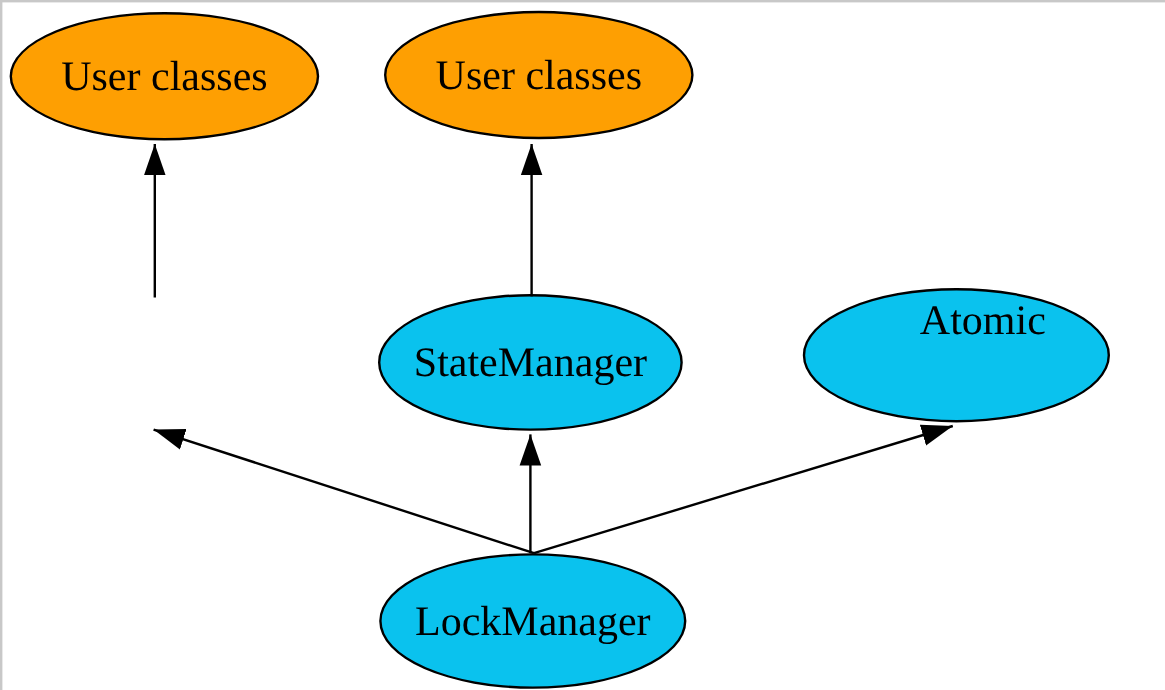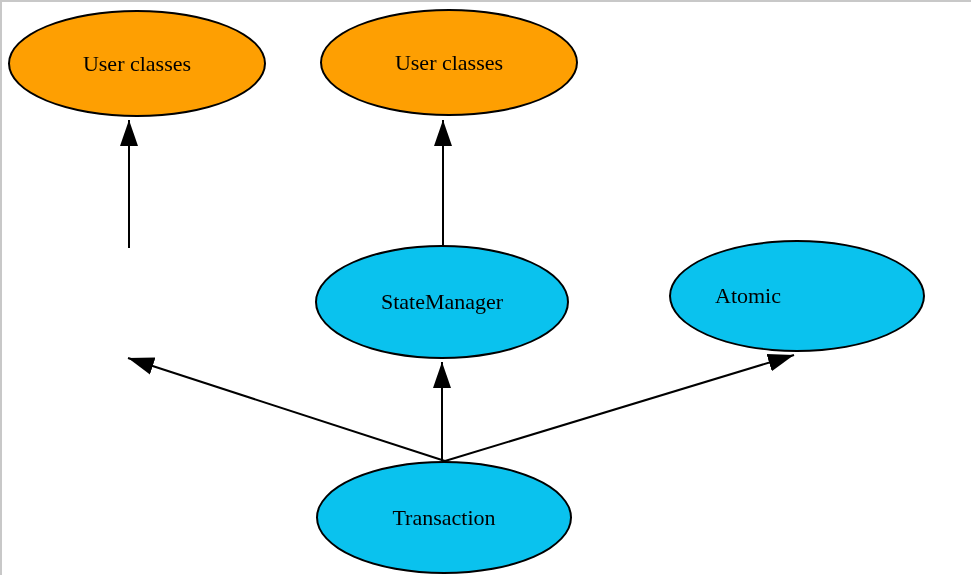--- a/index.html
+++ b/index.html
@@ -14,28 +14,28 @@
     border-left: 2px solid #c8c8c8;
     font-family: "Liberation Serif", "DejaVu Serif", serif;
   }
   .node {
     position: absolute;
     border: 2.5px solid #000000;
     border-radius: 50%;
     display: flex;
     align-items: center;
     justify-content: center;
-    font-size: 22px;
+    font-size: 35px;
     color: #000000;
     z-index: 1;
     box-sizing: border-box;
     white-space: nowrap;
   }
   .node.two-line {
-    flex-direction: column;
+    flex-direction: row;
     align-items: flex-start;
     justify-content: center;
     padding-left: 44px;
     line-height: 50px;
   }
   #node-user-left      { left: 6px;   top: 8px;   width: 258px; height: 107px; }
   #node-user-right     { left: 318px; top: 7px;   width: 258px; height: 107px; }
   #node-lock           { left: 3px;   top: 244px; width: 254px; height: 112px; }
   #node-lock-manager   { left: 313px; top: 243px; width: 254px; height: 114px; }
   #node-atomic         { left: 667px; top: 238px; width: 256px; height: 112px; }
@@ -64,21 +64,21 @@
 
   <div class="node" id="node-lock-manager" style="background-color: rgb(10, 194, 238);">
     <span>StateManager</span>
   </div>
 
   <div class="node two-line" id="node-atomic" style="background-color: rgb(10, 194, 238);">
     <span>Atomic</span>
   </div>
 
   <div class="node" id="node-state-manager" style="background-color: rgb(10, 194, 238);">
-    <span>Transaction</span>
+    <span>LockManager</span>
   </div>
 
   <svg class="edges" width="971" height="575" viewBox="0 0 971 575">
     <defs>
       <marker id="ah" markerUnits="userSpaceOnUse" markerWidth="27" markerHeight="20" refX="26" refY="10" orient="auto">
         <polygon points="0,1 26,10 0,19" fill="#000000"></polygon>
       </marker>
     </defs>
     <line class="edge" x1="127" y1="246" x2="127" y2="118" marker-end="url(#ah)" stroke="#000000"></line>
     <line class="edge" x1="441" y1="245" x2="441" y2="118" marker-end="url(#ah)" stroke="#000000"></line>

